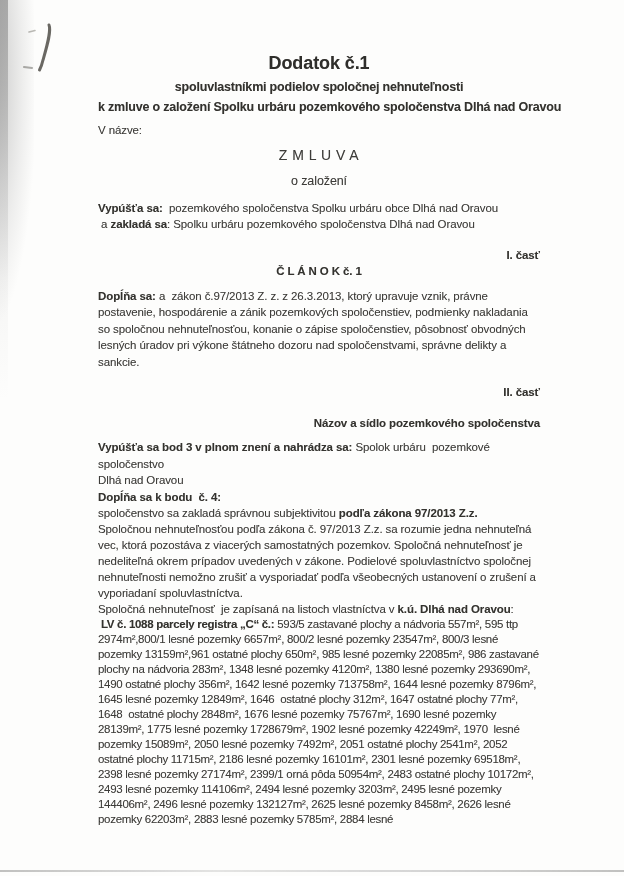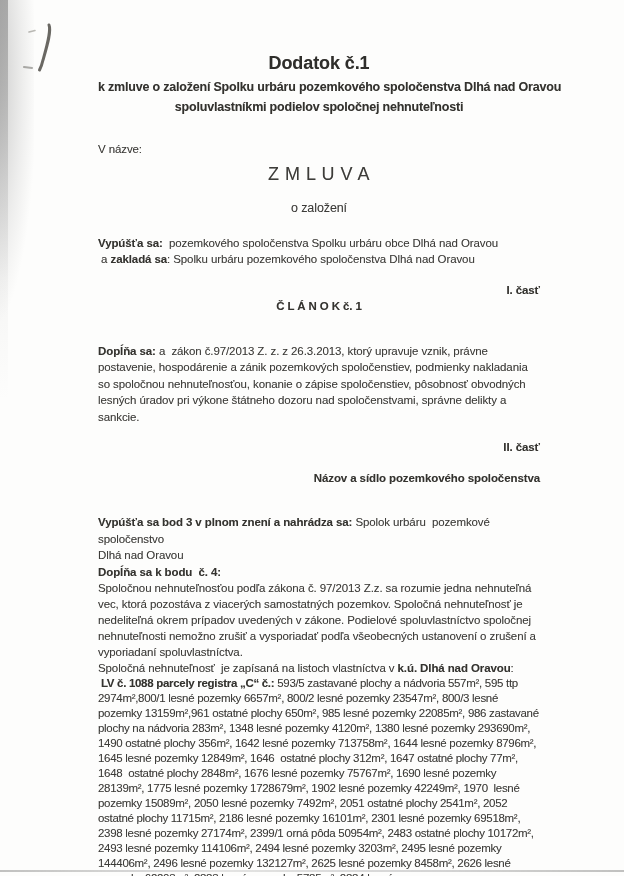--- a/index.html
+++ b/index.html
@@ -37,27 +37,27 @@
     position:absolute;left:98px;top:52px;width:442px;
     font-size:11.5px;line-height:16.5px;letter-spacing:-0.1px;
     text-shadow:0 0 .5px rgba(80,78,74,.35);
   }
   p{margin:0;white-space:pre-wrap;}
   b{font-weight:700;color:#34332f;}
   .center{text-align:center;}
   .nowrap{white-space:nowrap;}
   .doc-title{font-size:18px;font-weight:700;color:#2f2e2b;text-align:center;line-height:22px;}
   .doc-subtitle{font-size:12.5px;font-weight:700;color:#33322e;text-align:center;line-height:20px;margin-top:3px;letter-spacing:-0.2px;}
-  .zmluva{font-size:18px;letter-spacing:.5px;}
+  .zmluva{font-size:14px;letter-spacing:.5px;}
   .head{font-weight:700;color:#34332f;}
-  .mt20{margin-top:24px;}
+  .mt20{margin-top:5px;}
   .mt14{margin-top:14px;text-align:right;}
-  .mt12{margin-top:28px;}
+  .mt12{margin-top:8px;}
   .mt8{margin-top:8px;}
-  .mt2{margin-top:18px;}
+  .mt2{margin-top:10px;}
   .indent-center{}
   .tight{line-height:16px;}
   .parcels{line-height:15px;letter-spacing:-0.3px;margin-top:0;}
 </style>
 </head>
 <body>
 
 <div class="page">
 
   <div class="scan-edge"></div>
@@ -65,22 +65,22 @@
   <svg class="pen-mark" viewBox="0 0 42 62" aria-hidden="true">
     <path d="M27,9 C29.5,15 25,30 21,44 C20,48.5 18.5,52 17.5,54" fill="none" stroke="#55534d" stroke-width="3" stroke-linecap="round" opacity="0.88"></path>
     <path d="M7,16 L13,14.5" fill="none" stroke="#6a6860" stroke-width="1.6" stroke-linecap="round" opacity="0.45"></path>
     <path d="M2,51 L10,52" fill="none" stroke="#605e57" stroke-width="2" stroke-linecap="round" opacity="0.5"></path>
   </svg>
 
   <div class="content">
 
     <div class="doc-title nowrap">Dodatok č.1</div>
     <div class="doc-subtitle">
+      <div class="nowrap">spoluvlastníkmi podielov spoločnej nehnuteľnosti</div>
       <div class="nowrap">k zmluve o založení Spolku urbáru pozemkového spoločenstva Dlhá nad Oravou</div>
-      <div class="nowrap">spoluvlastníkmi podielov spoločnej nehnuteľnosti</div>
     </div>
 
     <p class="mt20">V názve:</p>
 
     <p class="center zmluva mt8">Z M L U V A</p>
     <p class="center mt2" style="font-size:12.5px">o založení</p>
 
     <p class="mt2"><b>Vypúšťa sa:</b><span>  pozemkového spoločenstva Spolku urbáru obce Dlhá nad Oravou</span></p>
     <p><span> a </span><b>zakladá sa</b><span>: Spolku urbáru pozemkového spoločenstva Dlhá nad Oravou</span></p>
 
@@ -89,20 +89,21 @@
 
     <p class="mt12"><b>Dopĺňa sa:</b><span> a  zákon č.97/2013 Z. z. z 26.3.2013, ktorý upravuje vznik, právne postavenie, hospodárenie a zánik pozemkových spoločenstiev, podmienky nakladania so spoločnou nehnuteľnosťou, konanie o zápise spoločenstiev, pôsobnosť obvodných lesných úradov pri výkone štátneho dozoru nad spoločenstvami, správne delikty a sankcie.</span></p>
 
     <p class="center head mt14">II. časť</p>
     <p class="center head mt14">Názov a sídlo pozemkového spoločenstva</p>
 
     <p class="mt12"><b>Vypúšťa sa bod 3 v plnom znení a nahrádza sa:</b><span> Spolok urbáru  pozemkové spoločenstvo</span></p>
     <p class="indent-center">Dlhá nad Oravou</p>
 
     <p class="tight"><b>Dopĺňa sa k bodu  č. 4:</b></p>
+    <p class="tight"><span>spoločenstvo sa zakladá správnou subjektivitou </span><b>podľa zákona 97/2013 Z.z.</b></p>
     <p class="tight">Spoločnou nehnuteľnosťou podľa zákona č. 97/2013 Z.z. sa rozumie jedna nehnuteľná vec, ktorá pozostáva z viacerých samostatných pozemkov. Spoločná nehnuteľnosť je nedeliteľná okrem prípadov uvedených v zákone. Podielové spoluvlastníctvo spoločnej nehnuteľnosti nemožno zrušiť a vysporiadať podľa všeobecných ustanovení o zrušení a vyporiadaní spoluvlastníctva.</p>
     <p class="tight"><span>Spoločná nehnuteľnosť  je zapísaná na listoch vlastníctva v </span><b>k.ú. Dlhá nad Oravou</b><span>:</span></p>
     <p class="parcels"><b> LV č. 1088 parcely registra „C“ č.:</b><span> 593/5 zastavané plochy a nádvoria 557m², 595 ttp 2974m²,800/1 lesné pozemky 6657m², 800/2 lesné pozemky 23547m², 800/3 lesné pozemky 13159m²,961 ostatné plochy 650m², 985 lesné pozemky 22085m², 986 zastavané plochy na nádvoria 283m², 1348 lesné pozemky 4120m², 1380 lesné pozemky 293690m², 1490 ostatné plochy 356m², 1642 lesné pozemky 713758m², 1644 lesné pozemky 8796m², 1645 lesné pozemky 12849m², 1646  ostatné plochy 312m², 1647 ostatné plochy 77m², 1648  ostatné plochy 2848m², 1676 lesné pozemky 75767m², 1690 lesné pozemky 28139m², 1775 lesné pozemky 1728679m², 1902 lesné pozemky 42249m², 1970  lesné pozemky 15089m², 2050 lesné pozemky 7492m², 2051 ostatné plochy 2541m², 2052   ostatné plochy 11715m², 2186 lesné pozemky 16101m², 2301 lesné pozemky 69518m², 2398 lesné pozemky 27174m², 2399/1 orná pôda 50954m², 2483 ostatné plochy 10172m², 2493 lesné pozemky 114106m², 2494 lesné pozemky 3203m², 2495 lesné pozemky 144406m², 2496 lesné pozemky 132127m², 2625 lesné pozemky 8458m², 2626 lesné pozemky 62203m², 2883 lesné pozemky 5785m², 2884 lesné</span></p>
 
   </div>
 
   <div class="scan-bottom"></div>
 
 </div>
 

